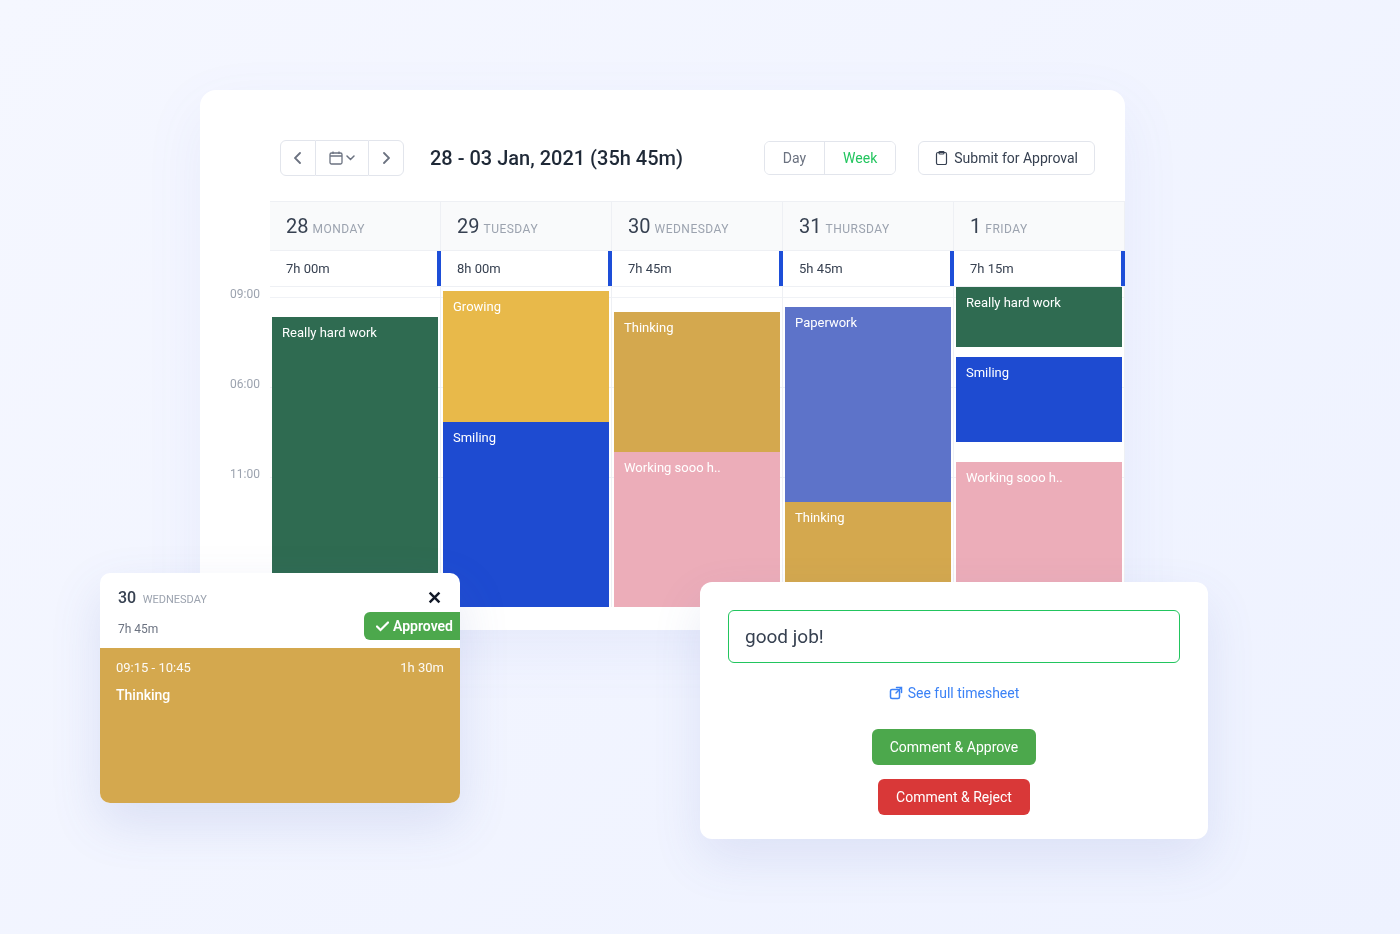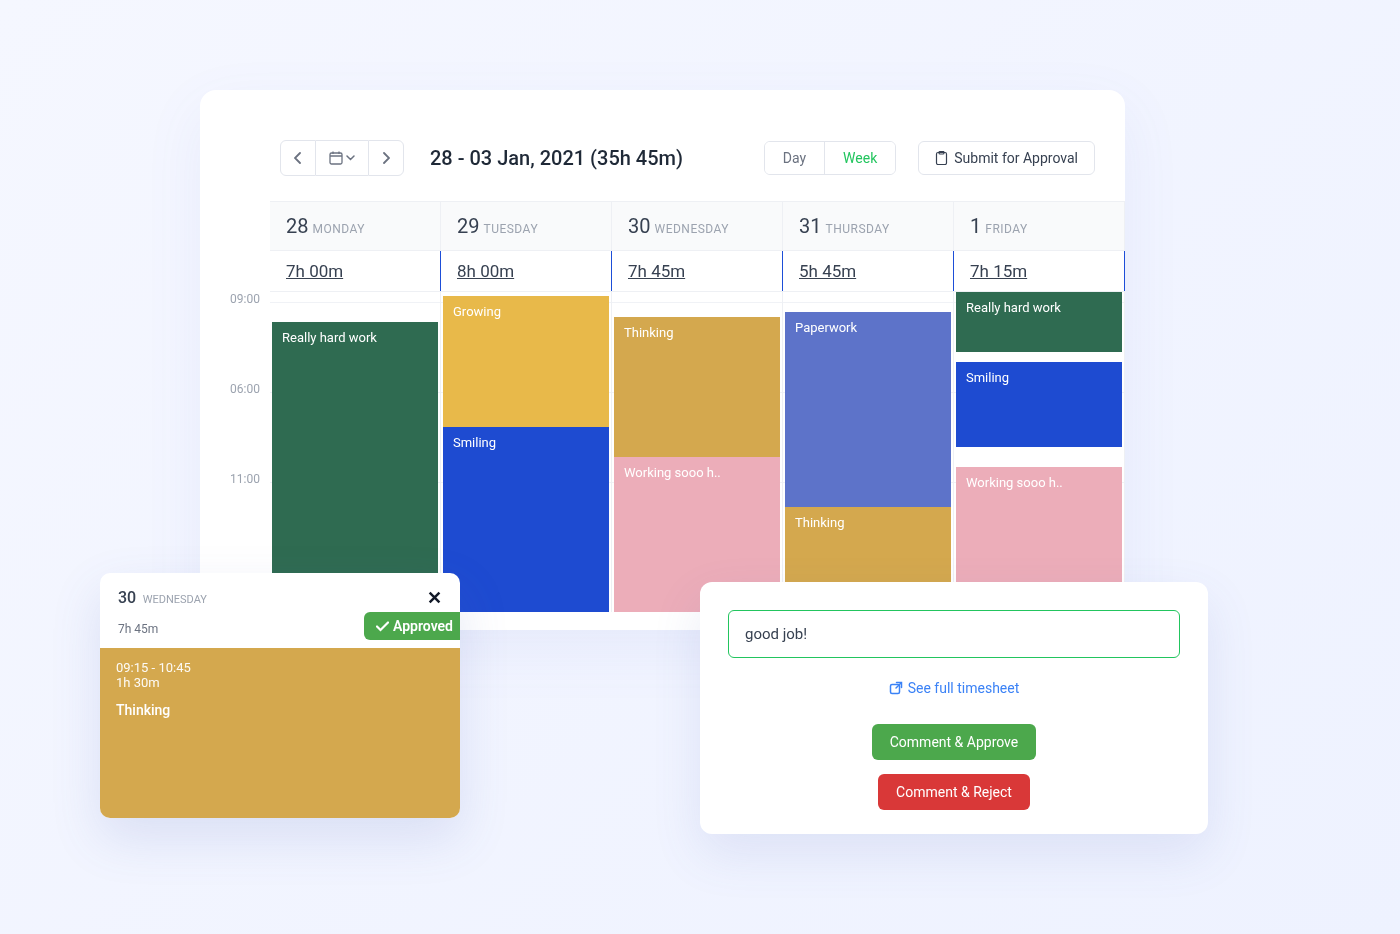--- a/index.html
+++ b/index.html
@@ -77,24 +77,23 @@
 .day-name { font-size: 12px; color: #9ca3af; letter-spacing: 0.5px; margin-left: 4px; }
 
 .hours-header {
   display: flex;
   margin-left: 70px;
   border-bottom: 1px solid #eef0f4;
 }
 .hours-cell {
   flex: 1;
   padding: 10px 16px;
-  font-size: 17px;
+  font-size: 13px;
   color: #374151;
-  border-right: 1px solid #1d4ed8;
-  text-decoration: underline;
+  border-right: 4px solid #1d4ed8;
 }
 
 .calendar-body {
   position: relative;
   display: flex;
   margin-left: 0;
   height: 320px;
 }
 .time-gutter {
   width: 70px;
@@ -170,40 +169,40 @@
   border-radius: 6px;
   display: flex;
   align-items: center;
   gap: 4px;
 }
 .day-popup-event {
   background: #d4a84e;
   color: #fff;
   padding: 12px 16px 100px 16px;
 }
-.dpe-time-row { display: flex; justify-content: space-between; font-size: 13px; margin-bottom: 12px; opacity: 0.95; flex-direction: column; }
+.dpe-time-row { display: flex; justify-content: space-between; font-size: 13px; margin-bottom: 12px; opacity: 0.95; }
 .dpe-task { font-size: 14px; font-weight: 500; }
 
 
 .approval-panel {
   position: absolute;
   top: 582px;
   left: 700px;
   width: 508px;
   background: #fff;
   border-radius: 12px;
   box-shadow: 0 20px 50px rgba(80,100,180,0.12);
   padding: 28px 28px 24px 28px;
 }
 .comment-input {
   width: 100%;
   padding: 14px 16px;
   border: 1.5px solid #22c55e;
   border-radius: 6px;
-  font-size: 15px;
+  font-size: 19px;
   color: #374151;
   outline: none;
 }
 .approval-actions {
   display: flex;
   align-items: center;
   gap: 14px;
   margin-top: 22px;
   flex-direction: column;
 }

